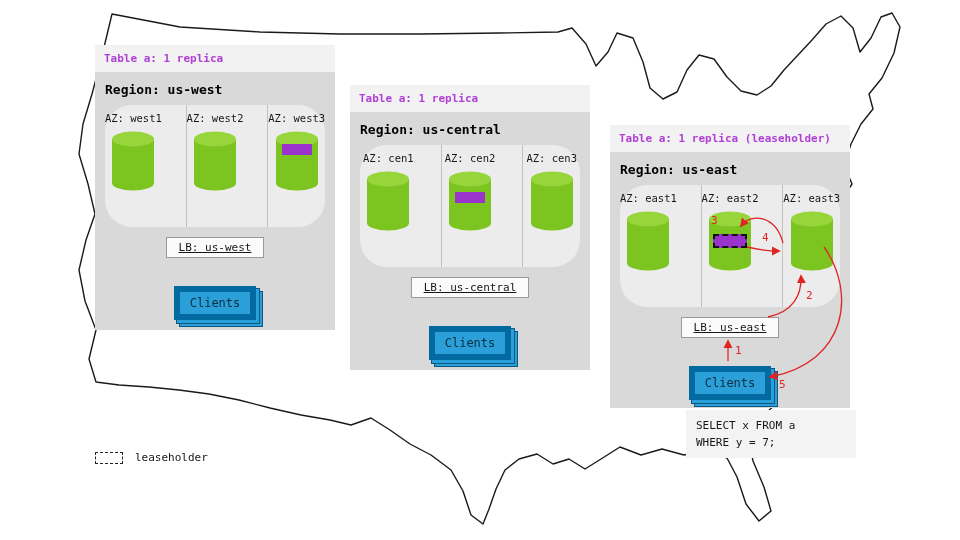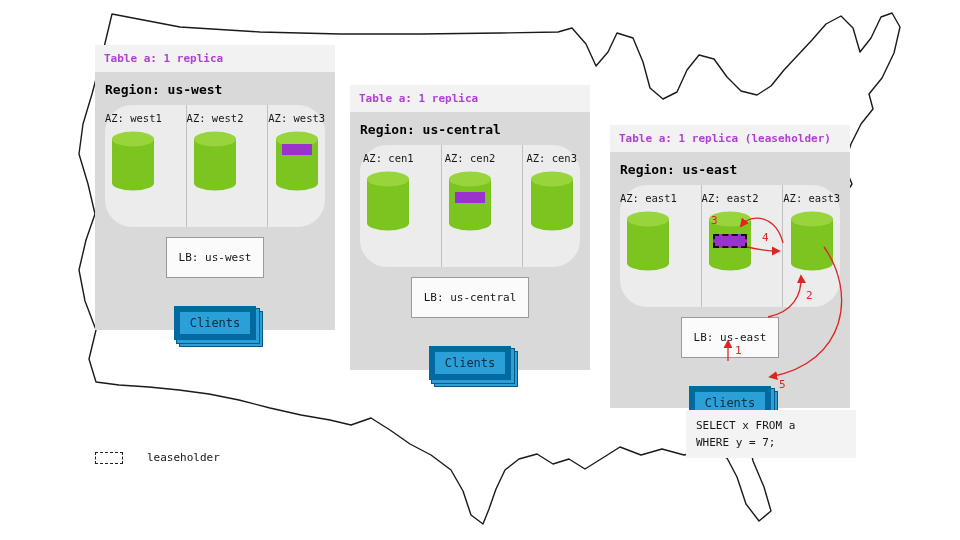--- a/index.html
+++ b/index.html
@@ -38,38 +38,38 @@
   }
   #panel-west .band { top:14px; }
   #panel-central .band { top:22px; }
   #panel-east .band.leaseholder {
     left:6px; top:24px; width:34px; height:14px; box-sizing:border-box;
     border:2px dashed #111111;
   }
 
   .lb-box {
     margin:10px auto 0; width:max-content; background:#fbfbfb;
-    border:1px solid #9a9a9a; font-size:11px; padding:13px 12px; color:#161616;
+    border:1px solid #9a9a9a; font-size:11px; padding:3px 12px; color:#161616;text-decoration:underline;
   }
   .clients {
     margin:28px auto 0; width:70px; text-align:center;
     background:var(--clients-blue,#2a9fd8); border:6px solid #0369a1;
     color:#0b2e42; font-size:12px; padding:4px 0; position:relative;
     box-shadow:
       3px 3px 0 0 var(--clients-blue,#2a9fd8), 3px 3px 0 1px #0d5880,
       6px 6px 0 0 var(--clients-blue,#2a9fd8), 6px 6px 0 1px #0d5880;
   }
 
   .query-box {
     position:absolute; left:686px; top:410px; width:170px; box-sizing:border-box;
     background:#f3f3f3; font-size:11px; line-height:1.55;
     padding:7px 10px; color:#161616; white-space:nowrap;
   }
 
-  .legend { position:absolute; left:95px; top:451px; display:flex; align-items:center; gap:24px; }
+  .legend { position:absolute; left:95px; top:451px; display:flex; align-items:center; gap:12px; }
   .legend-swatch { width:26px; height:10px; border:1.5px dashed #222222; background:#ffffff; }
   .legend-label { font-size:11px; color:#161616; }
 
   .flow-svg { position:absolute; left:0; top:0; pointer-events:none; }
   .flow-path { stroke:var(--arrow-red,#e02424); stroke-width:1.3; fill:none; }
   .ah-fill { fill:var(--arrow-red,#e02424); }
   .flow-num {
     fill:var(--arrow-red,#e02424); font-size:11px;
     font-family:"DejaVu Sans Mono","Liberation Mono",monospace;
   }

